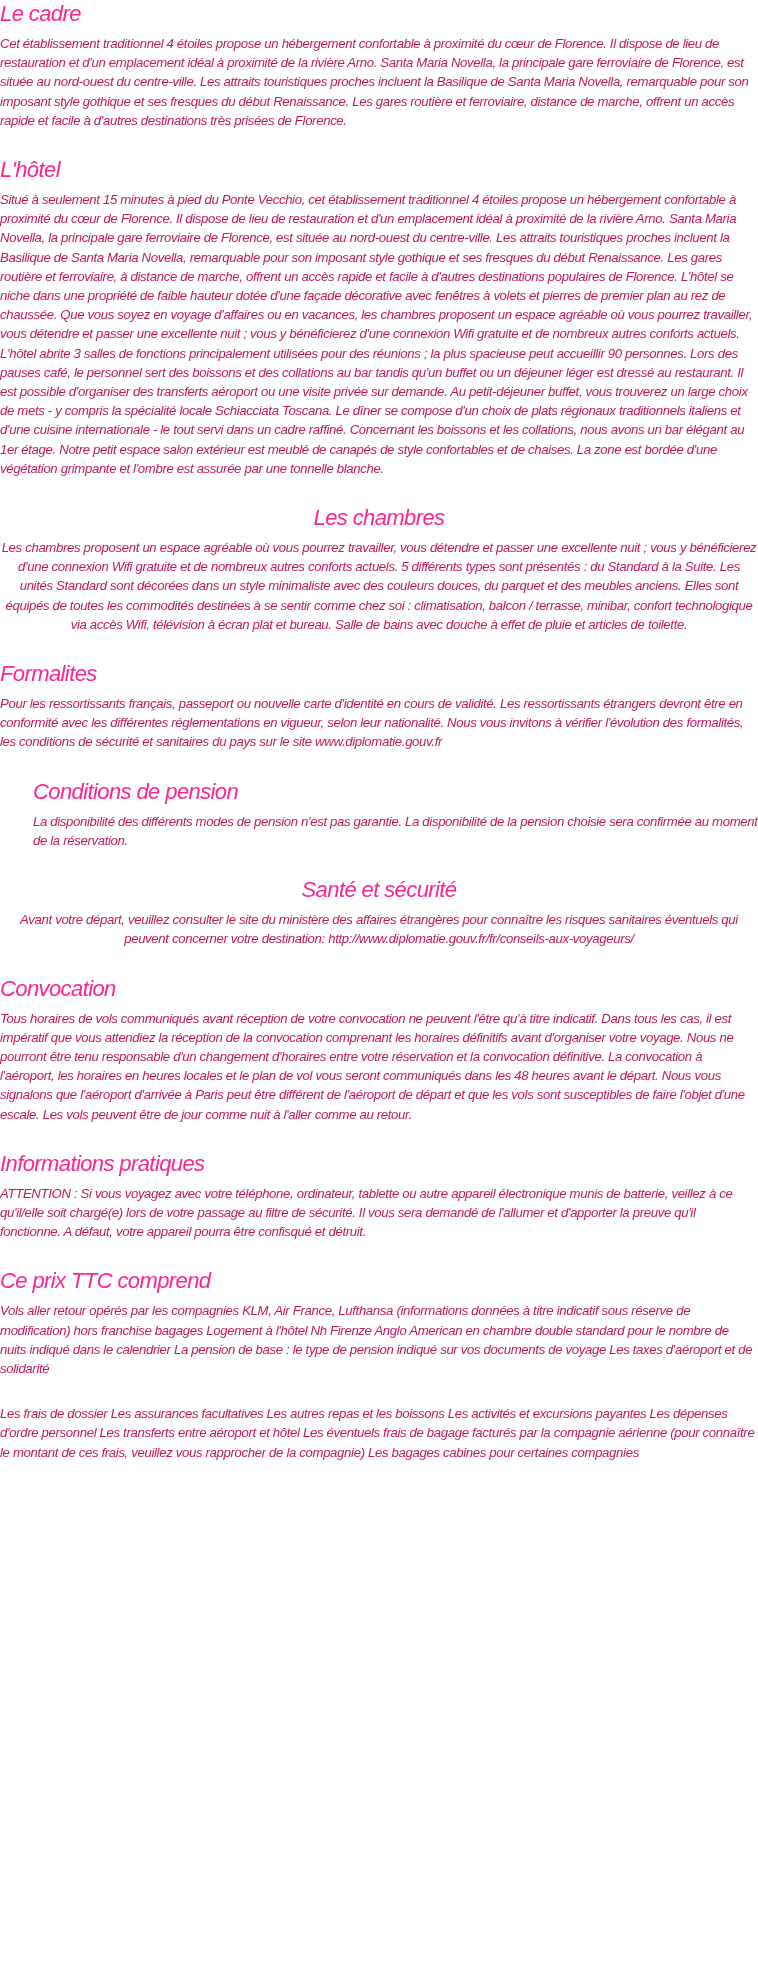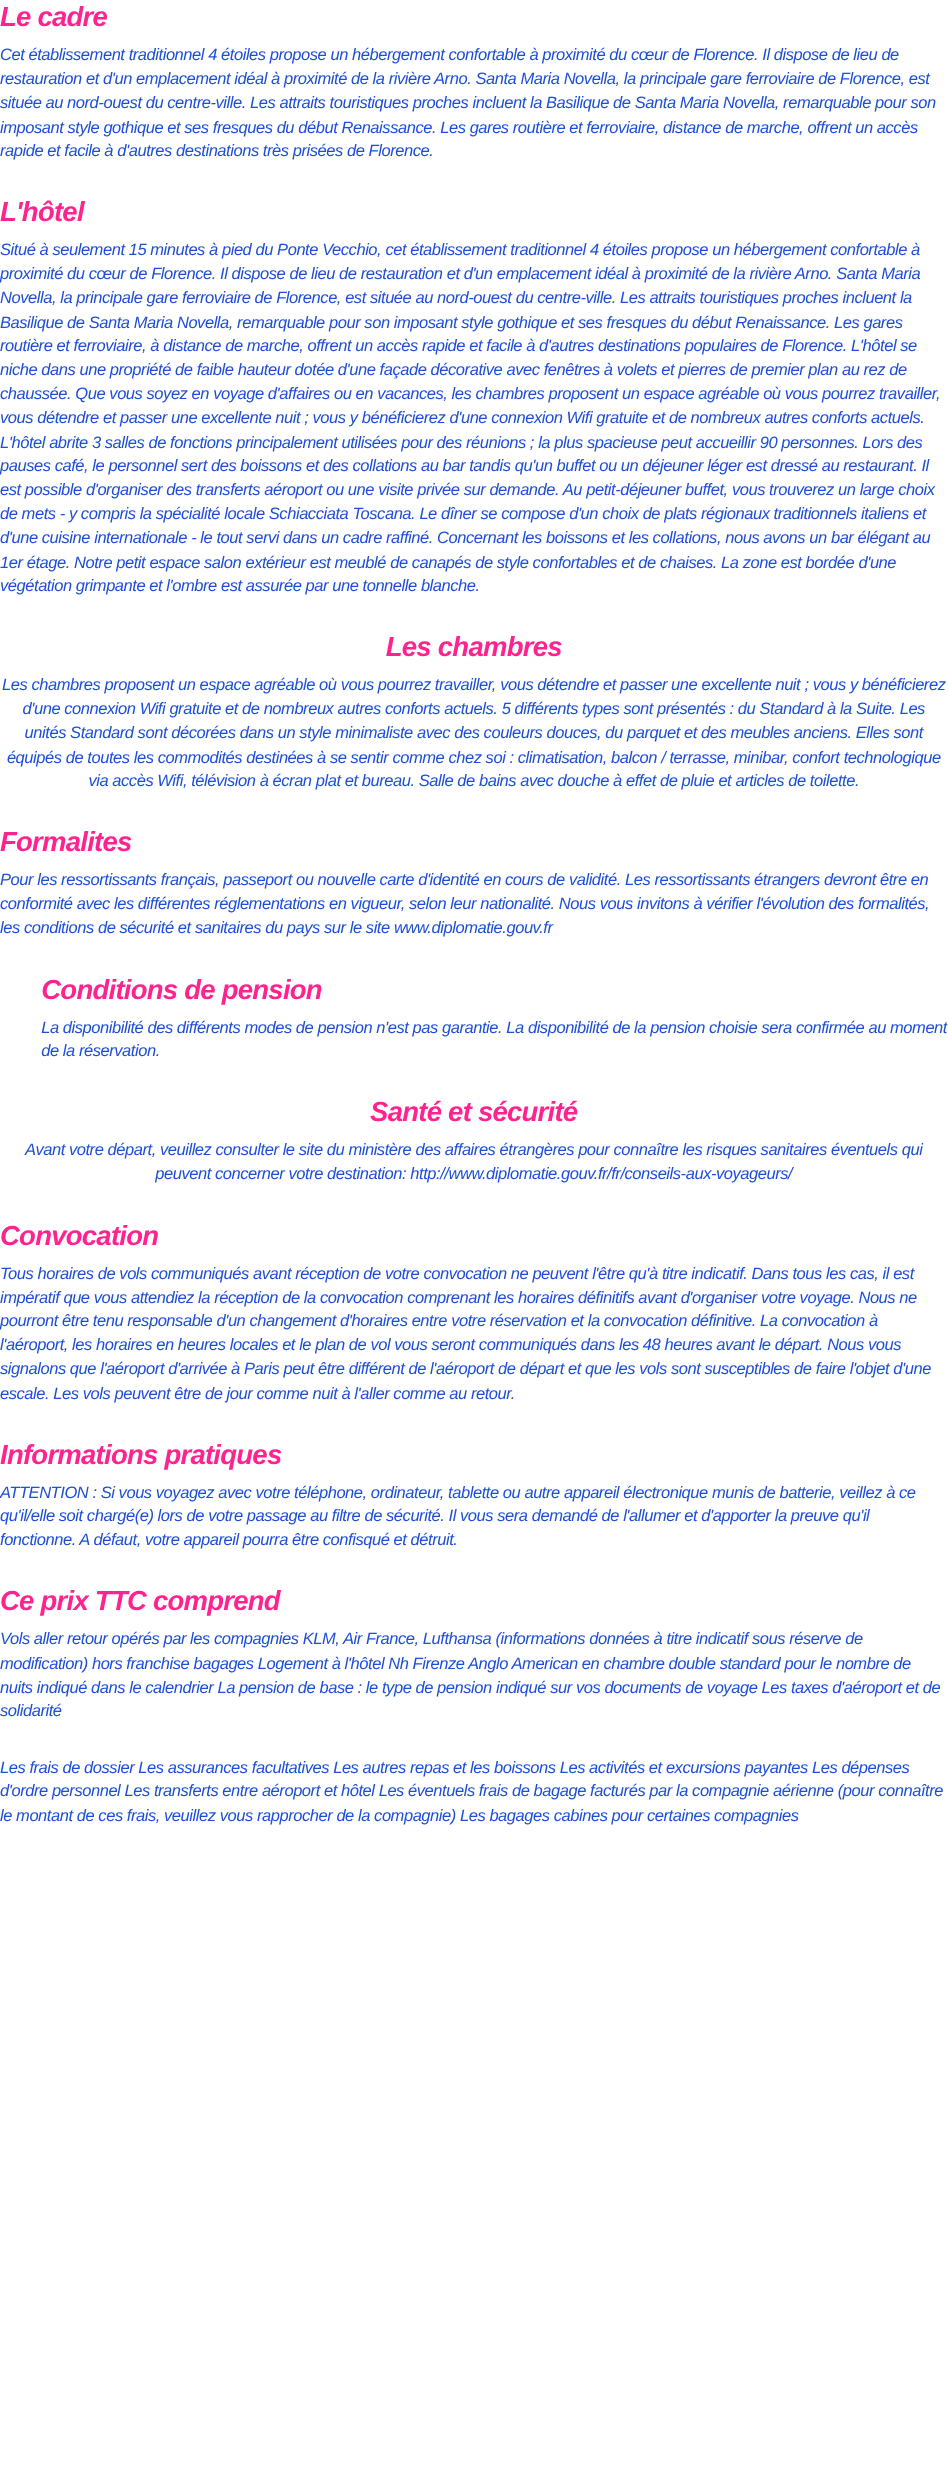--- a/index.html
+++ b/index.html
@@ -2,32 +2,32 @@
 <html><head>
   <meta charset="utf-8">
   <style>
     html, body { margin: 0; padding: 0; background: #ffffff; }
     body { width: 758px; font-family: "Liberation Sans", sans-serif; }
     .content { padding: 0 0 0 0; width: 758px; box-sizing: border-box; }
     .section { margin: 0; }
     h2.section-title {
       font-family: "Liberation Sans", sans-serif;
       font-style: italic;
-      font-weight: bold;
+      font-weight: normal;
       color: #ff2390;
       font-size: 22px;
       letter-spacing: -0.6px;
       line-height: 28px;
       margin: 0 0 6px 0;
       padding: 0;
     }
     p.section-body {
       font-family: "Liberation Sans", sans-serif;
       font-style: italic;
-      color: #1d4ed8;
+      color: #be185d;
       font-size: 13.2px;
       letter-spacing: -0.35px;
       line-height: 19.2px;
       margin: 0;
       padding: 0;
     }
     .sec-cadre { padding-top: 0px; }
     .sec-hotel { padding-top: 26px; }
     .sec-chambres { padding-top: 26px; text-align: center; }
     .sec-formalites { padding-top: 26px; }

